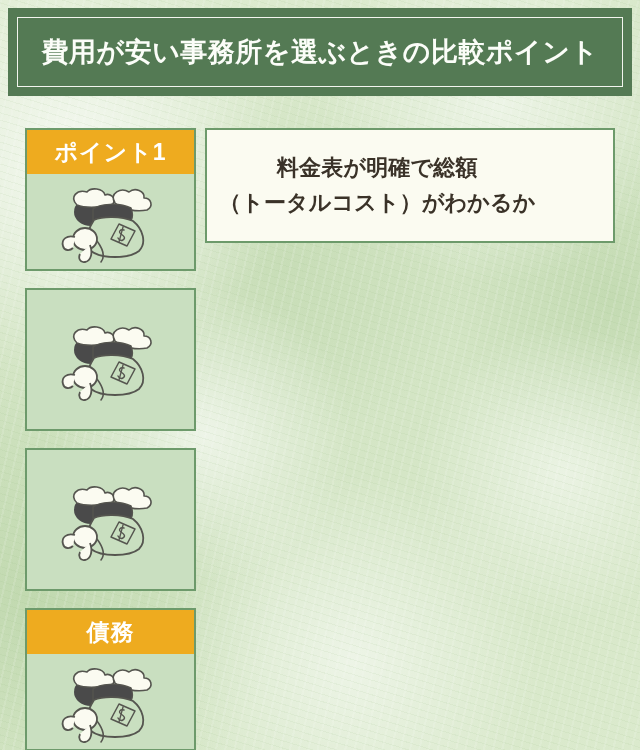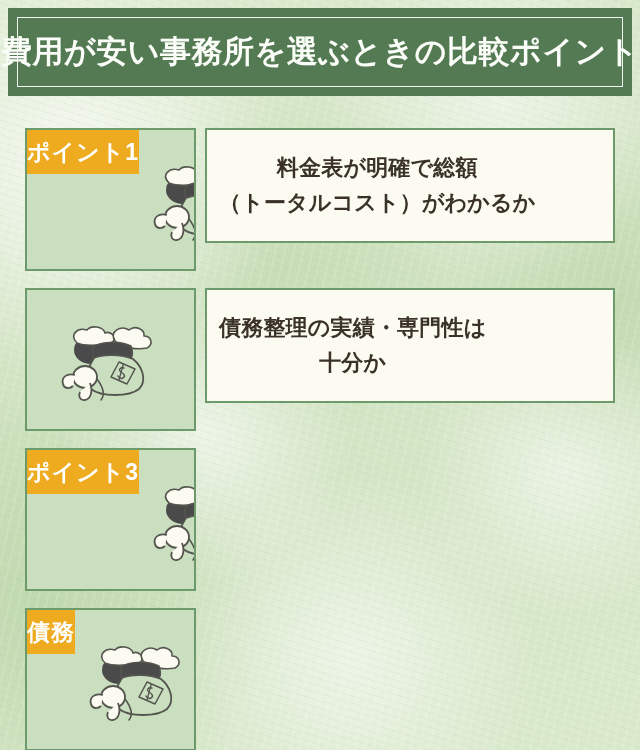--- a/index.html
+++ b/index.html
@@ -61,21 +61,21 @@
     right: 9px;
     bottom: 9px;
     border: 1px solid #f3f5ef;
     box-sizing: border-box;
     display: flex;
     align-items: center;
     justify-content: center;
   }
   .header-title {
     color: #fbfdf8;
-    font-size: 31px;
+    font-size: 27px;
     font-weight: bold;
     letter-spacing: 0.5px;
     line-height: 1.2;
     white-space: nowrap;
     text-align: center;
   }
 
   
   .cards {
     position: absolute;
@@ -94,21 +94,21 @@
   .card-left {
     position: absolute;
     left: 25px;
     top: 0;
     width: 171px;
     height: 143px;
     box-sizing: border-box;
     border: 2px solid #6d9a6b;
     background: #c9dfc0;
     display: flex;
-    flex-direction: row;
+    flex-direction: column;
     overflow: hidden;
   }
   .badge {
     height: 44px;
     background: #eeab1f;
     display: flex;
     align-items: center;
     justify-content: center;
     flex: none;
   }
@@ -208,31 +208,24 @@
             <path d="M72 45 L88 52 L80 67 L64 60 Z" fill="none" stroke="#55554f" stroke-width="1.5" stroke-linejoin="round"></path>
             <path d="M77 51 C73 50 71 53 74 55 C77 57 79 59 76 61 C74 62 72 61 71 59" fill="none" stroke="#55554f" stroke-width="1.4" stroke-linecap="round"></path>
             <path d="M76 48 L72 63" fill="none" stroke="#55554f" stroke-width="1.3" stroke-linecap="round"></path>
             <ellipse cx="38" cy="60" rx="12" ry="11" fill="#fbfbf1" stroke="#55554f" stroke-width="1.8"></ellipse>
             <path d="M28 58 C20 56 14 60 16 67 C17 72 23 72 26 69" fill="#fbfbf1" stroke="#55554f" stroke-width="1.8" stroke-linejoin="round"></path>
             <path d="M43 66 C46 74 44 82 38 83 C33 84 31 79 33 75" fill="#fbfbf1" stroke="#55554f" stroke-width="1.8" stroke-linejoin="round"></path>
             <path d="M50 62 C56 70 58 78 54 83" fill="none" stroke="#55554f" stroke-width="1.6" stroke-linecap="round"></path>
           </svg>
         </div>
       </div>
-      <div class="card-right">
-        <div class="card-text">債務整理の実績・専門性は
-十分か</div>
-      </div>
-    </div>
-
-    <div class="card">
-      <div class="card-left">
-        <div class="badge">
-          <span class="badge-label">ポイント3</span>
-        </div>
+    </div>
+
+    <div class="card">
+      <div class="card-left">
         <div class="icon-area">
           <svg class="moneybag-icon" width="128" height="86" viewBox="0 0 128 86" aria-hidden="true">
             <path d="M40 44 C30 28 48 18 58 24 C52 34 48 40 46 48 Z" fill="#4a4a4a"></path>
             <ellipse cx="44" cy="33" rx="17" ry="14" fill="#4a4a4a"></ellipse>
             <path d="M30 26 C22 18 30 10 40 13 C44 8 56 9 58 16 C62 14 70 18 66 25 C58 28 40 30 30 26 Z" fill="#fbfbf1" stroke="#55554f" stroke-width="1.6" stroke-linejoin="round"></path>
             <path d="M68 24 C62 14 74 8 82 13 C88 8 98 12 97 19 C104 19 107 27 100 31 C90 33 76 31 68 24 Z" fill="#fbfbf1" stroke="#55554f" stroke-width="1.6" stroke-linejoin="round"></path>
             <path d="M46 30 C52 25 72 23 84 29 C86 34 86 38 84 42 C72 38 54 38 46 41 Z" fill="#4a4a4a" stroke="#55554f" stroke-width="1.4" stroke-linejoin="round"></path>
             <path d="M47 41 C40 52 36 64 44 72 C54 80 82 80 92 72 C100 64 96 50 86 42 C74 37 56 37 47 41 Z" fill="#c9dfc0" stroke="#55554f" stroke-width="1.8" stroke-linejoin="round"></path>
             <path d="M72 45 L88 52 L80 67 L64 60 Z" fill="none" stroke="#55554f" stroke-width="1.5" stroke-linejoin="round"></path>
             <path d="M77 51 C73 50 71 53 74 55 C77 57 79 59 76 61 C74 62 72 61 71 59" fill="none" stroke="#55554f" stroke-width="1.4" stroke-linecap="round"></path>

